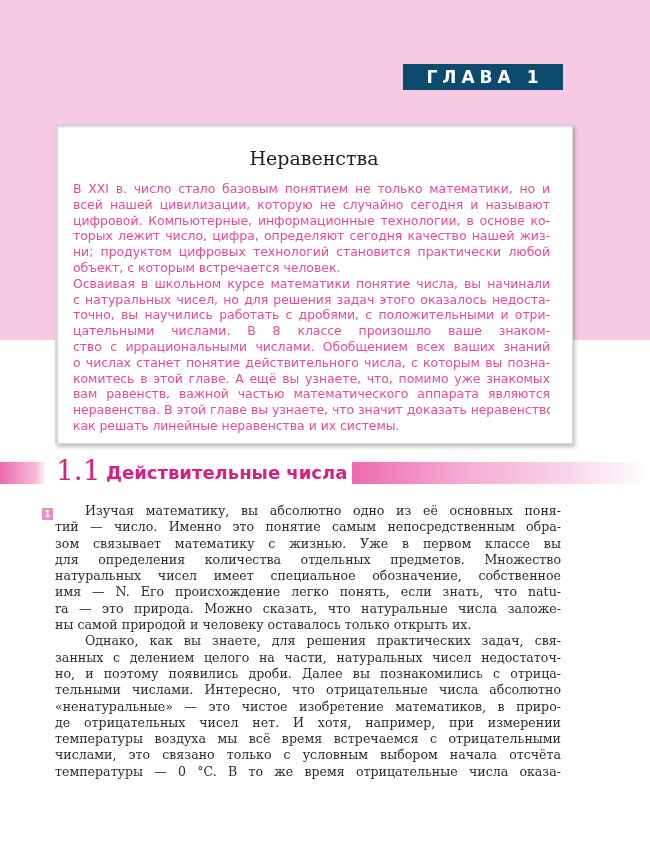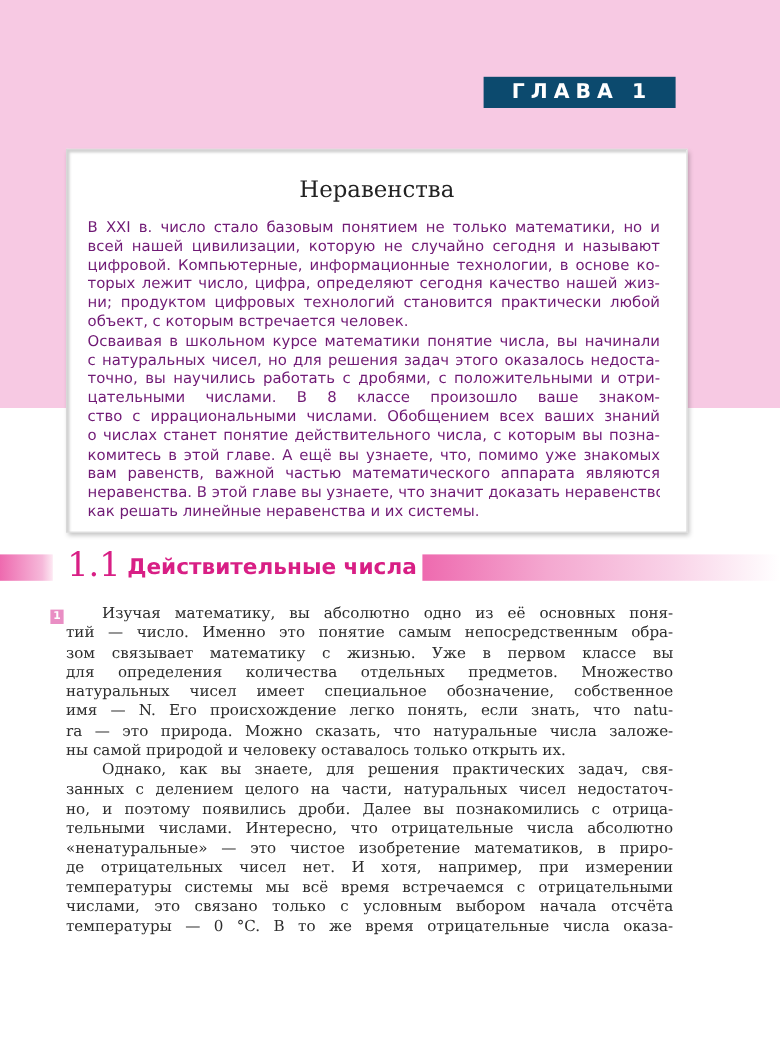--- a/index.html
+++ b/index.html
@@ -62,21 +62,21 @@
     color: #222;
   }
   .intro-body {
     position: absolute;
     left: 17px;
     top: 56px;
     width: 477px;
     font-family: "DejaVu Sans", sans-serif;
     font-size: 12.4px;
     line-height: 15.8px;
-    color: #701a75;
+    color: #ec4899;
     text-align: justify;
   }
   .intro-line {
     display: block;
     text-align: justify;
     text-align-last: justify;
     white-space: nowrap;
     overflow: hidden;
   }
   .intro-line.last {
@@ -215,17 +215,17 @@
     <span class="line">ra — это природа. Можно сказать, что натуральные числа заложе-</span>
     <span class="line last">ны самой природой и человеку оставалось только открыть их.</span>
   </div>
   <div>
     <span class="line indent">Однако, как вы знаете, для решения практических задач, свя-</span>
     <span class="line">занных с делением целого на части, натуральных чисел недостаточ-</span>
     <span class="line">но, и поэтому появились дроби. Далее вы познакомились с отрица-</span>
     <span class="line">тельными числами. Интересно, что отрицательные числа абсолютно</span>
     <span class="line">«ненатуральные» — это чистое изобретение математиков, в приро-</span>
     <span class="line">де отрицательных чисел нет. И хотя, например, при измерении</span>
-    <span class="line">температуры системы мы всё время встречаемся с отрицательными</span>
+    <span class="line">температуры воздуха мы всё время встречаемся с отрицательными</span>
     <span class="line">числами, это связано только с условным выбором начала отсчёта</span>
     <span class="line">температуры — 0 °C. В то же время отрицательные числа оказа-</span>
   </div>
 </div>
 
 </body></html>

